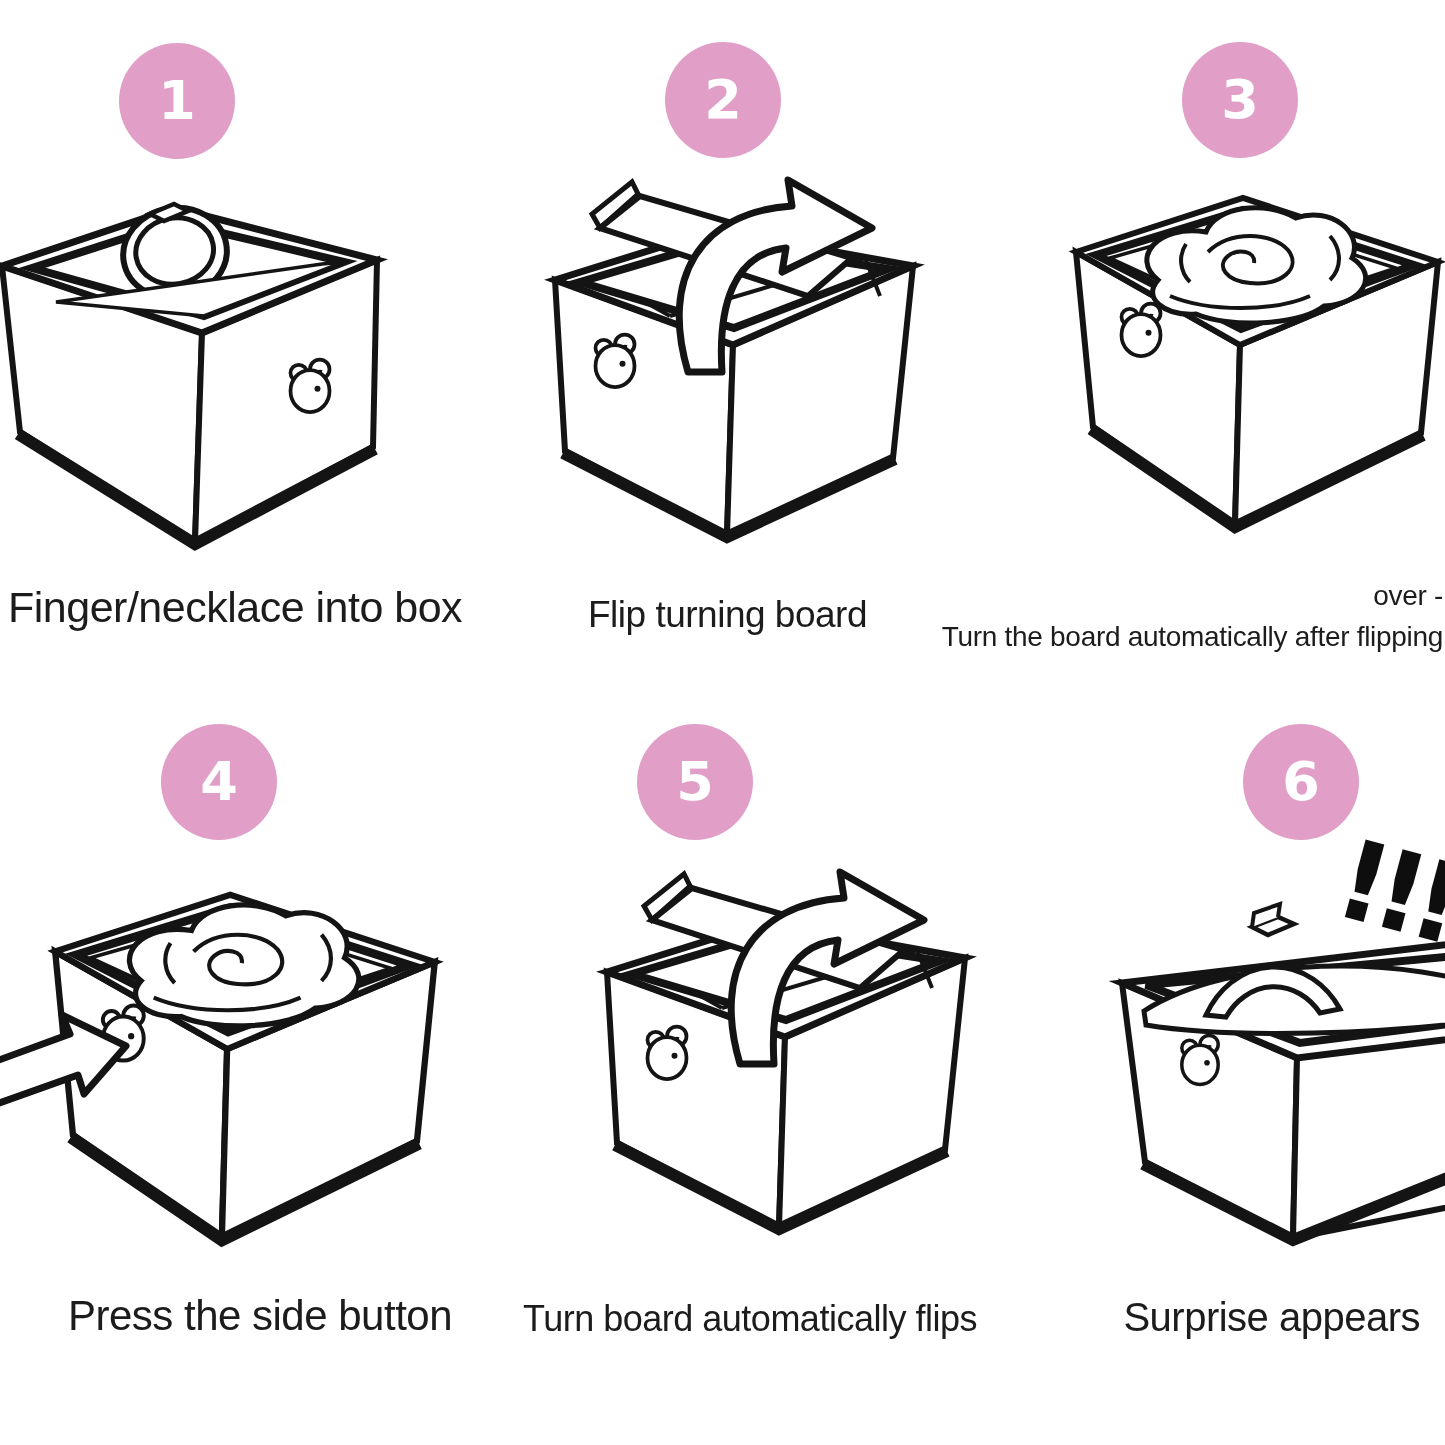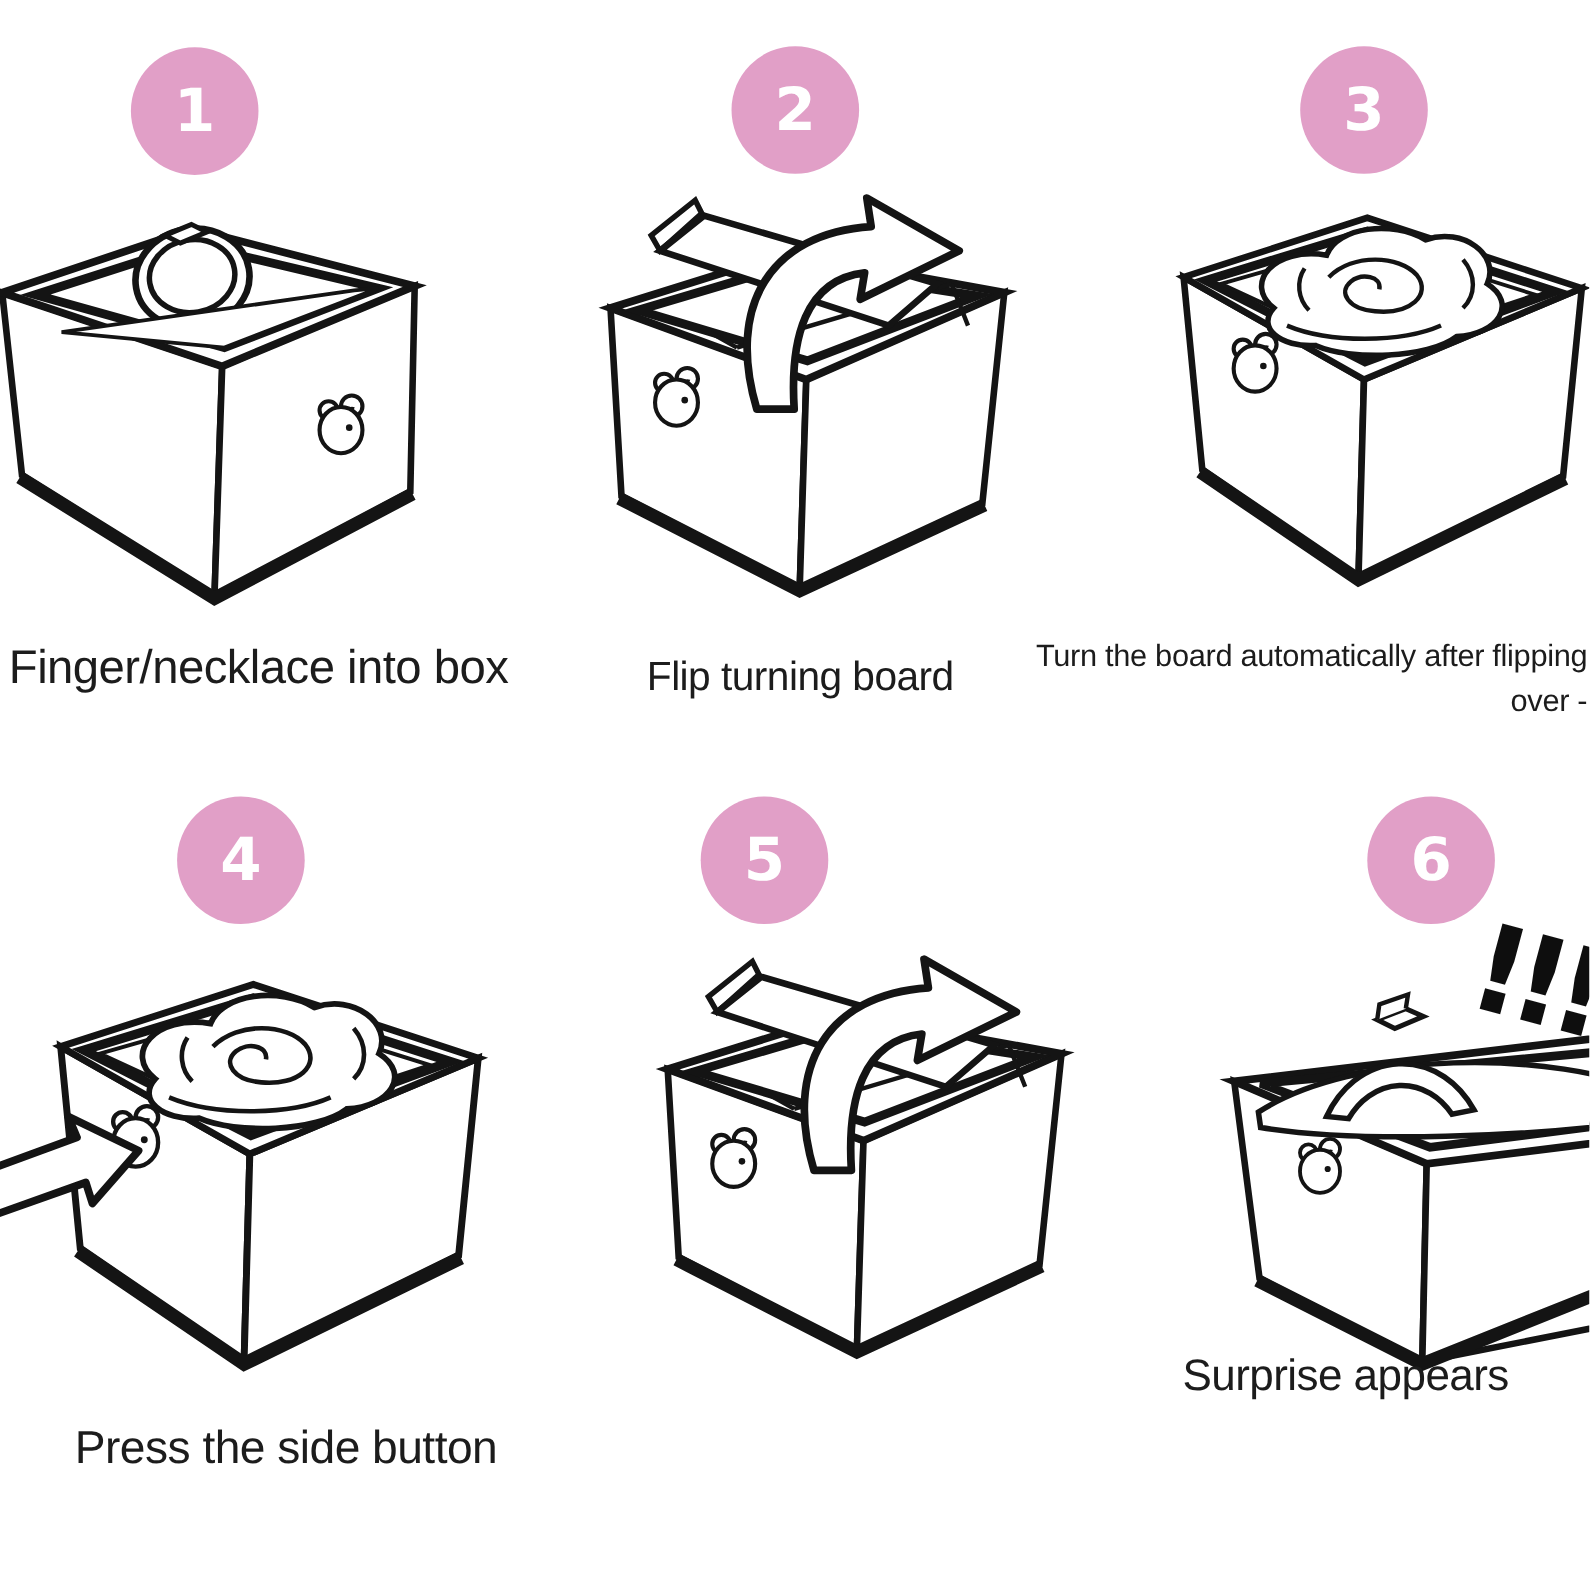--- a/index.html
+++ b/index.html
@@ -13,21 +13,21 @@
     font-family:"DejaVu Sans",sans-serif;font-weight:700;font-size:54px;line-height:1;
   }
   .ill{position:absolute;}
   .cap{position:absolute;letter-spacing:-0.5px;color:#1c1c1c;white-space:nowrap;}
   .cap .ln{display:block;}
   .cap1{left:8px;top:583px;width:520px;text-align:left;font-size:43px;}
   .cap2{left:500px;top:594px;width:455px;text-align:center;font-size:37px;}
   .cap3{right:2px;top:576px;width:560px;text-align:right;font-size:28px;line-height:1.45;letter-spacing:-0.3px;}
   .cap4{left:30px;top:1292px;width:460px;text-align:center;font-size:42px;}
   .cap5{left:490px;top:1298px;width:520px;text-align:center;font-size:36px;}
-  .cap6{left:1075px;top:1229px;width:345px;text-align:left;font-size:40px;}
+  .cap6{left:1075px;top:1295px;width:345px;text-align:right;font-size:40px;}
   .bang{
     position:absolute;left:1338px;top:836px;
     font-family:"DejaVu Sans",sans-serif;font-weight:800;font-size:110px;line-height:1;
     letter-spacing:-12px;color:#0e0e0e;transform:rotate(15deg);transform-origin:center;
   }
 </style>
 </head>
 <body>
 
 <div class="canvas">
@@ -134,19 +134,20 @@
     <polygon points="172,82 198,72 214,79 188,90" fill="#fff" stroke="#141414" stroke-width="4.5"></polygon>
     <path d="M172,82 L174,68 L200,59 L198,72" fill="#fff" stroke="#141414" stroke-width="4"></path>
     <use href="#bear-btn" x="92" y="186" width="56" height="62"></use>
   </svg>
 
   <div class="bang">!!!</div>
 
   <div class="cap cap2">Flip turning board</div>
   <div class="cap cap1">Finger/necklace into box</div>
   <div class="cap cap3">
+    <span class="ln">over -</span>
     <span class="ln">Turn the board automatically after flipping</span>
-    <span class="ln">over -</span>
   </div>
   <div class="cap cap4">Press the side button</div>
+  <div class="cap cap5">Turn board automatically flips</div>
   <div class="cap cap6">Surprise appears</div>
 
 </div>
 
 </body></html>

